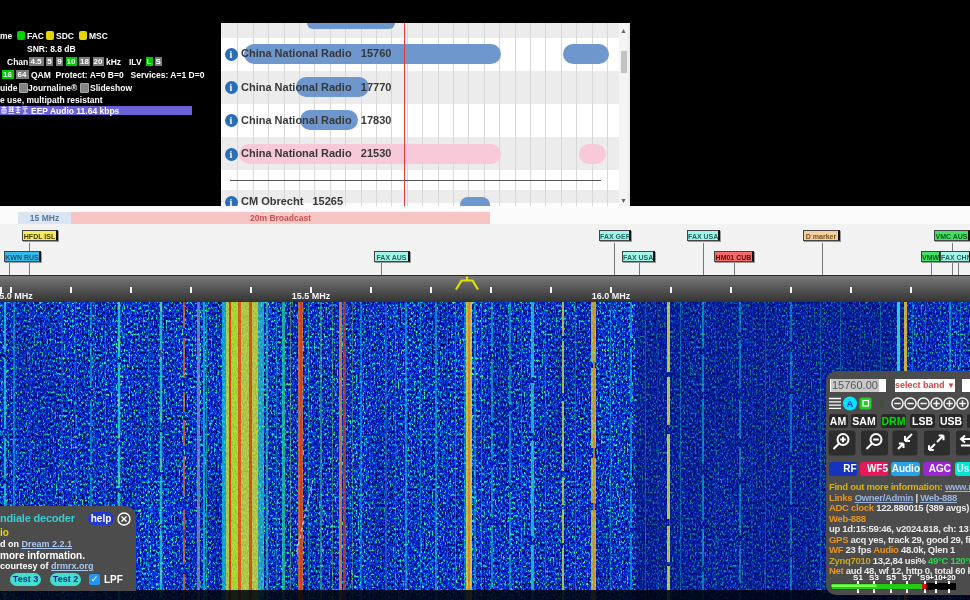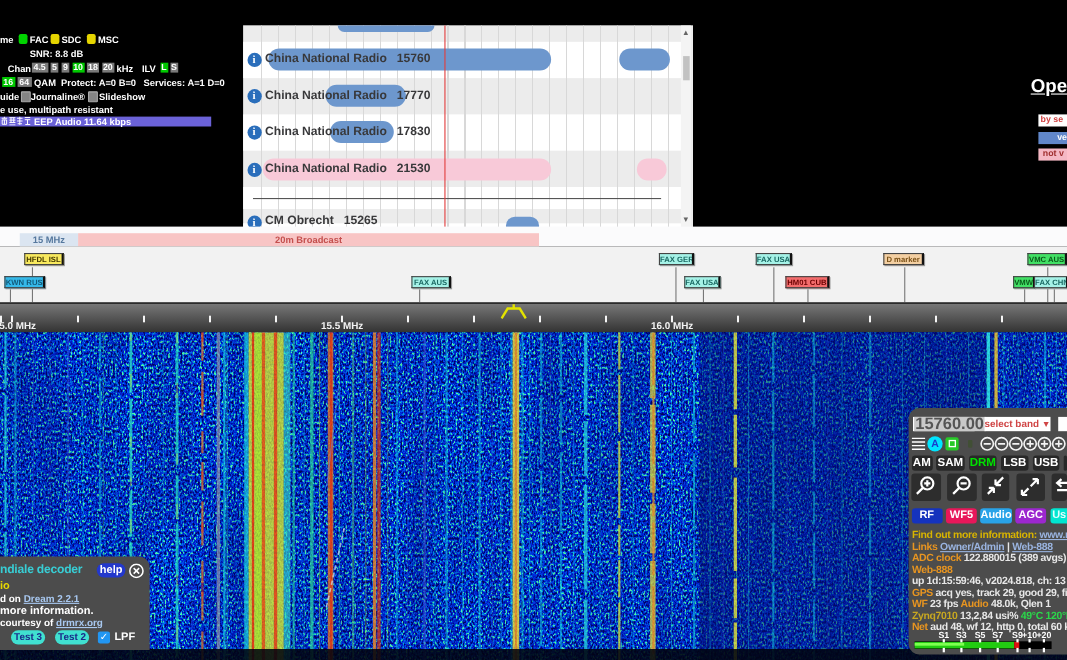--- a/index.html
+++ b/index.html
@@ -90,26 +90,20 @@
   <div class="rt" style="top:90.5px;">China National Radio&nbsp;&nbsp;&nbsp;17830</div>
   <div class="rt" style="top:124px;">China National Radio&nbsp;&nbsp;&nbsp;21530</div>
   <div class="rt" style="top:172px;">CM Obrecht&nbsp;&nbsp;&nbsp;15265</div>
 
   <div class="a" style="left:398px;top:0;width:9px;height:187px;background:#f4f4f4;"></div>
   <div class="a" style="left:400px;top:28px;width:6px;height:22px;background:#c2c2c2;"></div>
   <div class="a" style="left:399px;top:4px;font-size:7px;color:#666;">▲</div>
   <div class="a" style="left:399px;top:174px;font-size:7px;color:#666;">▼</div>
 </div>
 
-<div class="a" style="left:630px;top:23px;width:340px;height:183px;background:#000;">
-  <div class="a b" style="left:307px;top:46px;font-size:17px;color:#fff;text-decoration:underline;">Ope</div>
-  <div class="a" style="left:314px;top:81px;width:26px;height:11px;background:#fff;color:#d04040;font-size:8px;font-weight:bold;padding-left:2px;">by se</div>
-  <div class="a" style="left:314px;top:97px;width:26px;height:11px;background:#6187c9;color:#fff;font-size:8px;font-weight:bold;text-align:right;">ve</div>
-  <div class="a" style="left:314px;top:112px;width:26px;height:11px;background:#f5b8c4;color:#a03030;font-size:8px;font-weight:bold;padding-left:4px;">not v</div>
-</div>
 
 <div class="a" style="left:0;top:206px;width:970px;height:18px;background:#fbfbfc;"></div>
 <div class="a" style="left:18px;top:212px;width:53px;height:12px;background:#dbe5f1;color:#56789e;font-size:8.5px;font-weight:bold;text-align:center;line-height:12px;">15 MHz</div>
 <div class="a" style="left:71px;top:212px;width:419px;height:12px;background:#f8c5c5;color:#c4504e;font-size:8.5px;font-weight:bold;text-align:center;line-height:12px;">20m Broadcast</div>
 
 <div class="a" style="left:0;top:224px;width:970px;height:51px;background:#f2f2f2;"></div>
 <style>
 .vl{position:absolute;width:1px;background:#777;}
 .lb{position:absolute;height:11px;font-size:7px;font-weight:bold;text-align:center;line-height:11px;border:1px solid #444;border-right:2px solid #111;box-shadow:1px 1px 0 #999;white-space:nowrap;overflow:hidden;box-sizing:border-box;}
 </style>
@@ -291,21 +285,21 @@
   <div class="a b" style="left:0;top:44px;font-size:10px;color:#fff;">more information.</div>
   <div class="a b" style="left:0;top:55px;font-size:9px;color:#fff;">courtesy of <span style="color:#a8c8f0;text-decoration:underline;">drmrx.org</span></div>
   <div class="a b" style="left:10px;top:67px;width:31px;height:13px;background:#40e0d0;border-radius:7px;color:#1a2a8a;font-size:9px;text-align:center;line-height:13px;">Test 3</div>
   <div class="a b" style="left:50px;top:67px;width:31px;height:13px;background:#40e0d0;border-radius:7px;color:#1a2a8a;font-size:9px;text-align:center;line-height:13px;">Test 2</div>
   <div class="a" style="left:89px;top:68px;width:11px;height:11px;background:#2196f3;border-radius:2px;color:#fff;font-size:9px;text-align:center;line-height:11px;">✓</div>
   <div class="a b" style="left:104px;top:68px;font-size:10px;color:#fff;">LPF</div>
 </div>
 
 <div class="a" style="left:826px;top:371px;width:144px;height:224px;background:#4c4c4c;border-radius:10px 0 0 10px;" id="ctrl">
   <div class="a" style="left:4px;top:8px;width:56px;height:13px;background:#fff;">
-        <span style="position:absolute;left:1px;top:0px;background:#c9c9c9;color:#555;font-size:15px;font-weight:bold;padding:0 1px;line-height:13px;">15760.00</span>
+        <span style="position:absolute;left:1px;top:0px;background:#c9c9c9;color:#555;font-size:11px;font-weight:normal;padding:0 1px;line-height:13px;">15760.00</span>
       </div>
   <div class="a b" style="left:69px;top:8px;width:60px;height:13px;background:#fff;color:#d04545;font-size:9px;text-align:center;line-height:13px;">select band <span style="font-size:8px;">▼</span></div>
   <div class="a" style="left:136px;top:8px;width:8px;height:13px;background:#fff;"></div>
   <svg class="a" style="left:0;top:25px" width="144" height="16" viewBox="0 0 144 16">
     <g stroke="#fff" stroke-width="1.3">
       <path d="M3,2.5 h12 M3,5.8 h12 M3,9.1 h12 M3,12.4 h12"></path>
     </g>
     <circle cx="24" cy="7.5" r="7" fill="#00e5ff"></circle>
     <text x="24" y="10.8" font-size="9.5" font-weight="bold" fill="#1a3acc" text-anchor="middle" font-family="Liberation Sans">A</text>
     <rect x="33.5" y="1.5" width="12" height="12" rx="2" fill="#28c828"></rect>
@@ -320,21 +314,21 @@
           <path d="M94.3,7.5 h6.4"></path>
       <circle cx="110.5" cy="7.5" r="5.6"></circle>
           <path d="M107.3,7.5 h6.4 M110.5,4.3 v6.4"></path>
       <circle cx="123.5" cy="7.5" r="5.6"></circle>
           <path d="M120.3,7.5 h6.4 M123.5,4.3 v6.4"></path>
       <circle cx="136.5" cy="7.5" r="5.6"></circle>
           <path d="M133.3,7.5 h6.4 M136.5,4.3 v6.4"></path>
     </g>
   </svg>
   <style>.mb{position:absolute;top:43px;height:14px;background:#282828;border-radius:3px;color:#fff;font-weight:bold;font-size:10.5px;text-align:center;line-height:14px;}
-  .cb{position:absolute;top:91px;height:14px;border-radius:3px;color:#fff;font-weight:bold;font-size:10px;text-align:center;line-height:14px;}
+  .cb{position:absolute;top:91px;height:14px;border-radius:3px;color:#fff;font-weight:bold;font-size:10px;text-align:right;line-height:14px;}
   .tl{position:absolute;color:#e8e8e8;font-weight:bold;font-size:9.5px;letter-spacing:-0.3px;white-space:nowrap;}
   .or{color:#e89520;}
   .lk{color:#9ab4e0;text-decoration:underline;}</style>
   <div class="mb" style="left:2.5px;width:19px;">AM</div>
   <div class="mb" style="left:25px;width:26px;">SAM</div>
   <div class="mb" style="left:55px;width:25px;color:#00e000;">DRM</div>
   <div class="mb" style="left:84px;width:25px;">LSB</div>
   <div class="mb" style="left:113px;width:24px;">USB</div>
   <div class="mb" style="left:141px;width:3px;"></div>
   <svg class="a" style="left:0;top:59px" width="144" height="26" viewBox="0 0 144 26">

